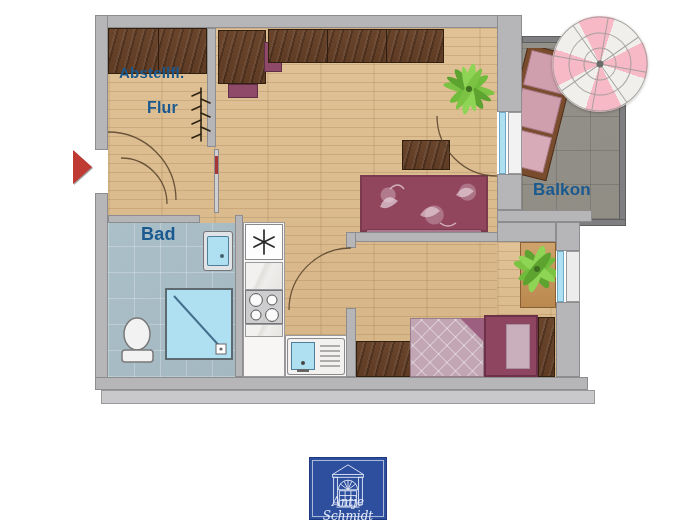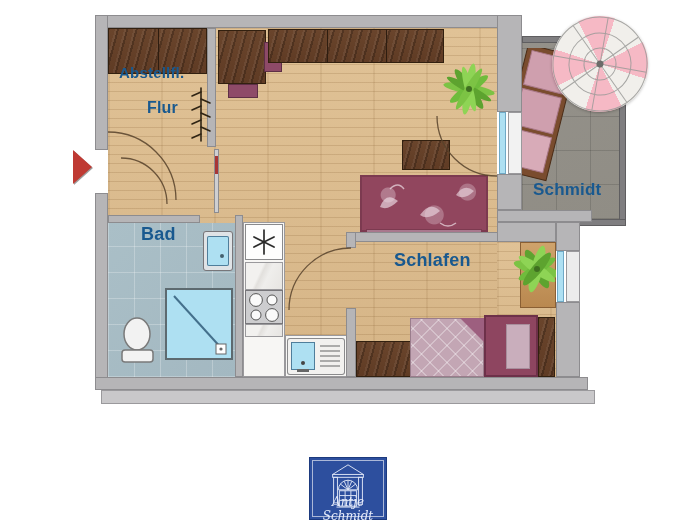--- a/index.html
+++ b/index.html
@@ -244,22 +244,21 @@
         <line x1="1" y1="48" x2="95" y2="48"></line>
       <line x1="15" y1="15" x2="81" y2="81"></line>
         <line x1="15" y1="81" x2="81" y2="15"></line>
     </g>
     <circle cx="48" cy="48" r="3.5" fill="#6b6b69"></circle>
   </svg>
 
   <div class="label" style="left:119px;top:64px;font-size:15px">Abstellfl.</div>
   <div class="label" style="left:147px;top:99px;font-size:16px">Flur</div>
   <div class="label" style="left:141px;top:224px;font-size:18px">Bad</div>
-  <div class="label" style="left:394px;top:250px;font-size:18px">Schlafen</div>
-  <div class="label" style="left:533px;top:180px;font-size:17px">Schmidt</div>
+  <div class="label" style="left:533px;top:180px;font-size:17px">Balkon</div>
 
   <div class="abs arrow-right" style="left:73px;top:150px"></div>
 
   <div class="abs logo" style="left:309px;top:457px;width:78px;height:63px">
     <div class="logo-inner"></div>
     <svg class="abs" style="left:17px;top:4px;width:44px;height:48px" viewBox="0 0 44 50">
       <g fill="none" stroke="#dde4f5" stroke-width="1">
         <path d="M6 14 L22 4 L38 14"></path>
         <rect x="6" y="14" width="32" height="3"></rect>
         <rect x="7" y="17" width="4" height="28"></rect>

